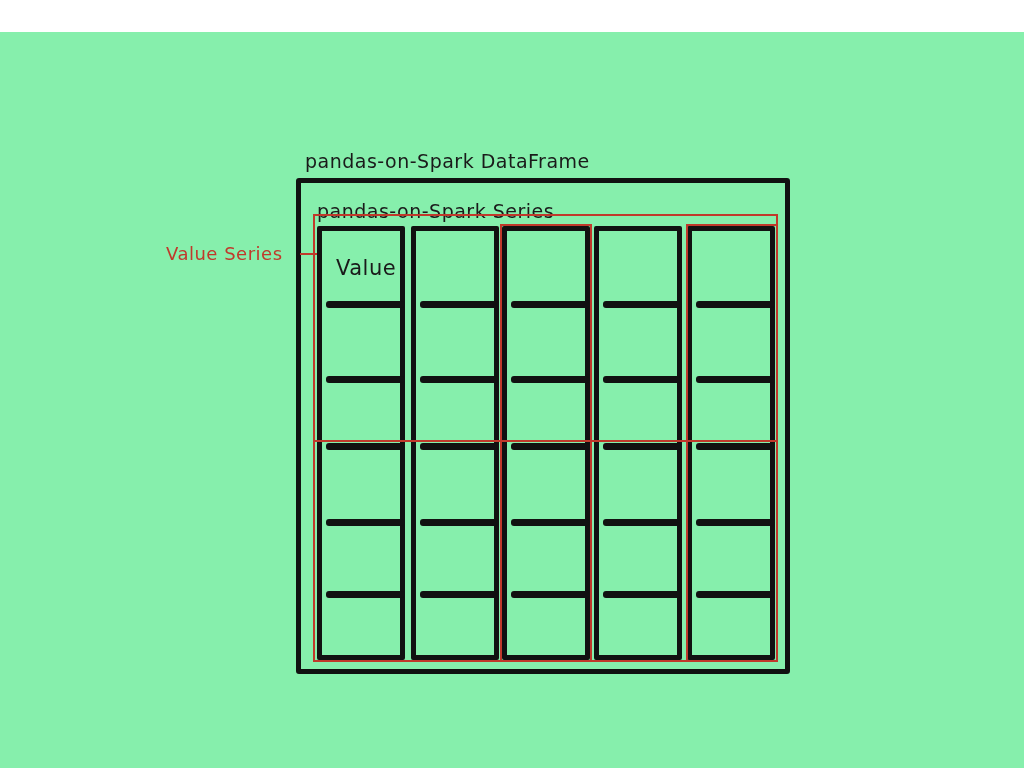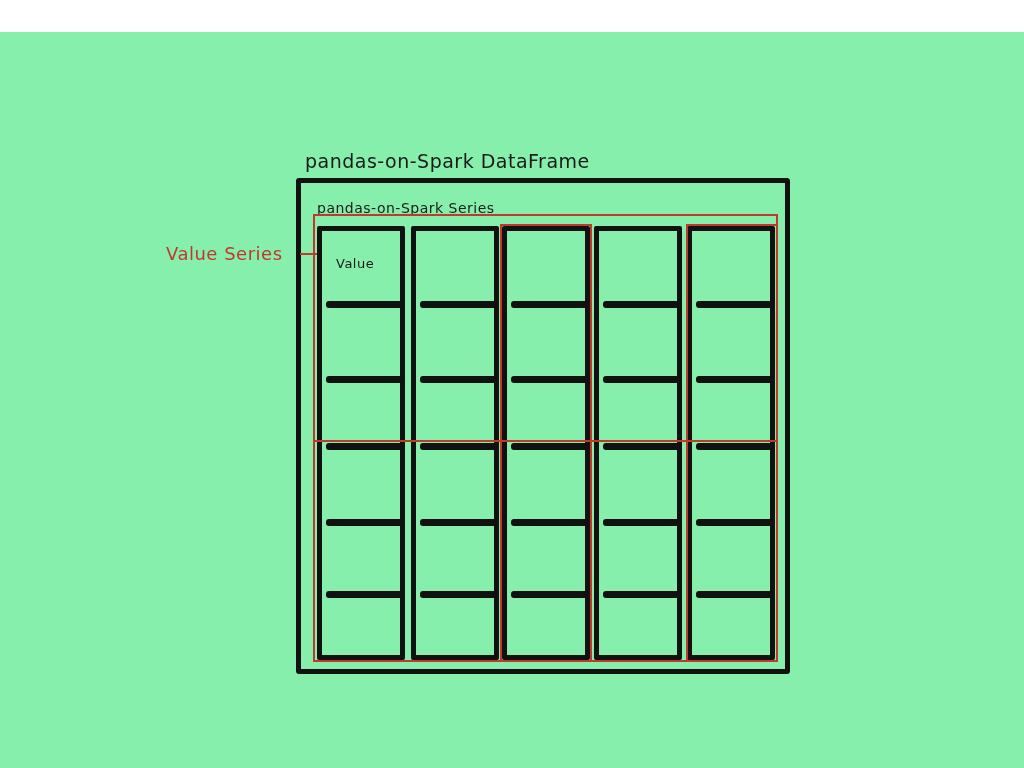--- a/index.html
+++ b/index.html
@@ -26,33 +26,33 @@
   }
   #df-title {
     left: 305px;
     top: 118px;
     font-size: 19px;
     color: #1a1a1a;
   }
   #series-title {
     left: 317px;
     top: 168px;
-    font-size: 14px;
+    font-size: 19px;
     color: #1a1a1a;
   }
   #pandas-series-label {
     left: 166px;
     top: 211px;
     font-size: 18px;
     color: #c0392b;
   }
   #value-label {
     left: 336px;
     top: 224px;
-    font-size: 13px;
+    font-size: 21px;
     color: #1a1a1a;
   }
 
   
   .frame {
     position: absolute;
     box-sizing: border-box;
     border: 5px solid #111111;
     border-radius: 3px;
   }

